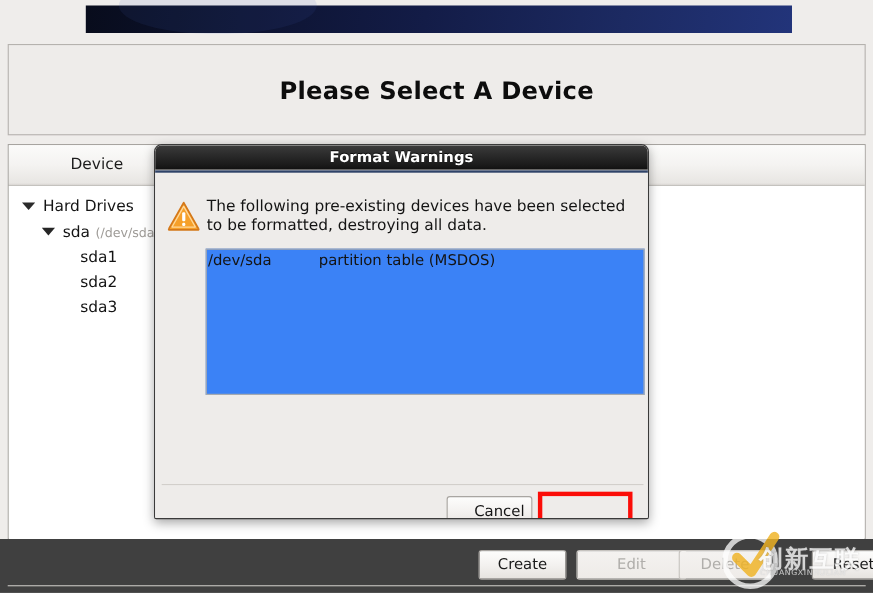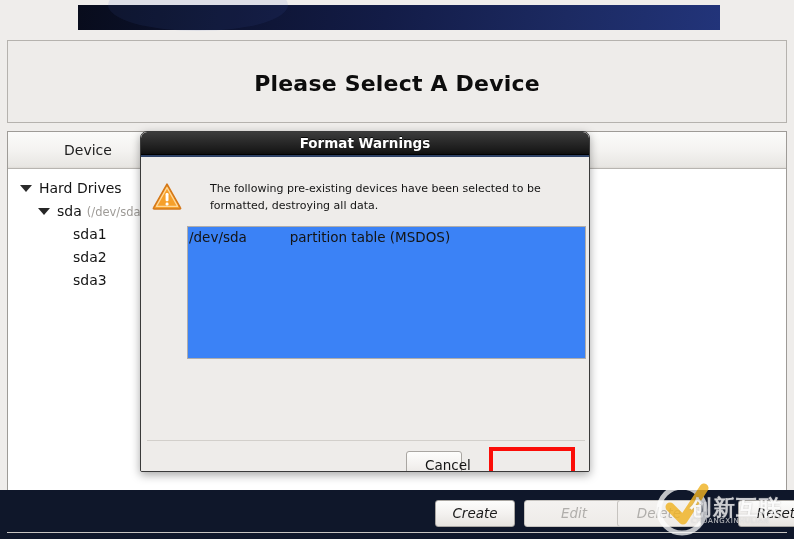--- a/index.html
+++ b/index.html
@@ -130,22 +130,21 @@
     font-size: 11.5px;
     margin-left: 5px;
   }
 
   
   .bottom-bar {
     position: absolute;
     left: 0; top: 490px;
     width: 794px;
     height: 49px;
-    background: #0f172a;
-    font-style: italic;
+    background: #404040;
   }
   .bottom-sep {
     position: absolute;
     left: 7px; top: 42px;
     width: 780px;
     height: 1px;
     background: #c8c5c1;
   }
   .btn {
     position: absolute;
@@ -214,24 +213,23 @@
 
   .warn-icon {
     position: absolute;
     left: 11px; top: 25px;
     width: 30px; height: 28px;
   }
   .dlg-msg {
     position: absolute;
     left: 47px; top: 23px;
     width: 392px;
-    font-size: 11px;
+    font-size: 14px;
     line-height: 17px;
     color: #141414;
-    margin-left: 22px;
   }
 
   .dlg-list {
     position: absolute;
     left: 46px; top: 69px;
     width: 399px;
     height: 133px;
     background: #3b82f6;
     border: 1px solid #b0adaa;
     box-sizing: border-box;
@@ -259,21 +257,21 @@
     line-height: 26px;
     text-align: center;
     font-size: 13.5px;
     color: #141414;
     background: linear-gradient(to bottom, #fdfdfc 0%, #f3f1ef 52%, #e6e3df 100%);
     border: 1px solid #a9a6a2;
     border-radius: 3px;
     box-sizing: border-box;
     cursor: pointer;
   }
-  #dlg-cancel { left: 265px; width: 56px; padding-left: 18px; }
+  #dlg-cancel { left: 265px; width: 78px; padding-left: 18px; }
   #dlg-format {
     left: 352px; width: 78px;
     border: 2px solid #8da6c9;
   }
   .focus-ring {
     position: absolute;
     left: 348px; top: 290px;
     width: 86px; height: 36px;
     border: 4px solid #fb0d08;
     box-sizing: border-box;

